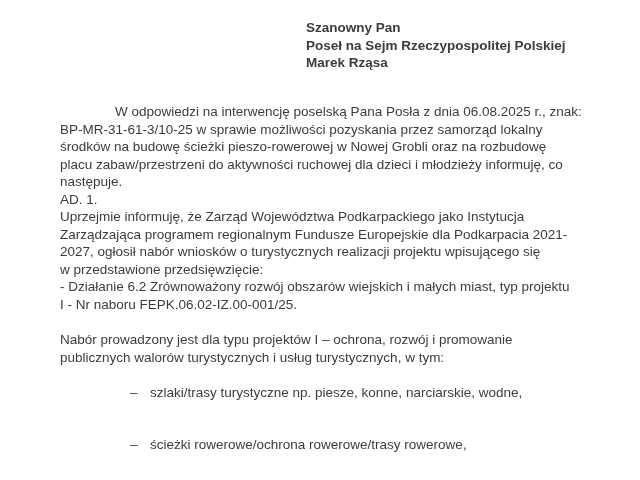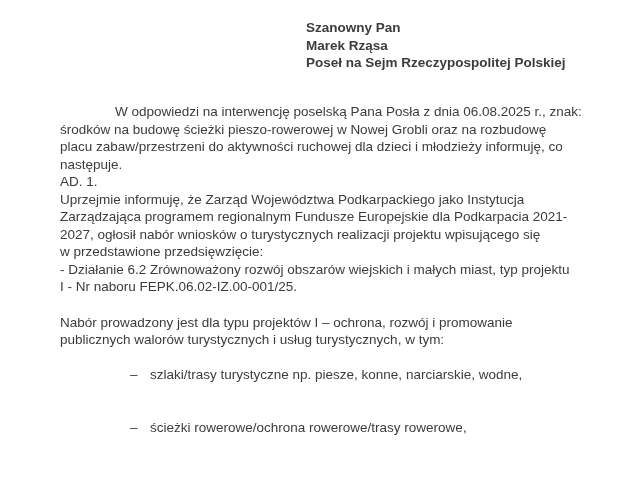--- a/index.html
+++ b/index.html
@@ -41,28 +41,29 @@
     width: 20px;
   }
 </style>
 </head>
 <body>
 
 <div class="page">
 
   <div class="recipient">
     <div class="line">Szanowny Pan</div>
+    <div class="line">Poseł na Sejm Rzeczypospolitej Polskiej</div>
     <div class="line">Marek Rząsa</div>
-    <div class="line">Poseł na Sejm Rzeczypospolitej Polskiej</div>
   </div>
 
   <div class="content">
 
     <div class="intro">
       <div class="line first-line">W odpowiedzi na interwencję poselską Pana Posła z dnia 06.08.2025 r., znak:</div>
+      <div class="line">BP-MR-31-61-3/10-25 w sprawie możliwości pozyskania przez samorząd lokalny</div>
       <div class="line">środków na budowę ścieżki pieszo-rowerowej w Nowej Grobli oraz na rozbudowę</div>
       <div class="line">placu zabaw/przestrzeni do aktywności ruchowej dla dzieci i młodzieży informuję, co</div>
       <div class="line">następuje.</div>
     </div>
 
     <div class="ad1-block">
       <div class="line">AD. 1.</div>
       <div class="line">Uprzejmie informuję, że Zarząd Województwa Podkarpackiego jako Instytucja</div>
       <div class="line">Zarządzająca programem regionalnym Fundusze Europejskie dla Podkarpacia 2021-</div>
       <div class="line">2027, ogłosił nabór wniosków o turystycznych realizacji projektu wpisującego się</div>

